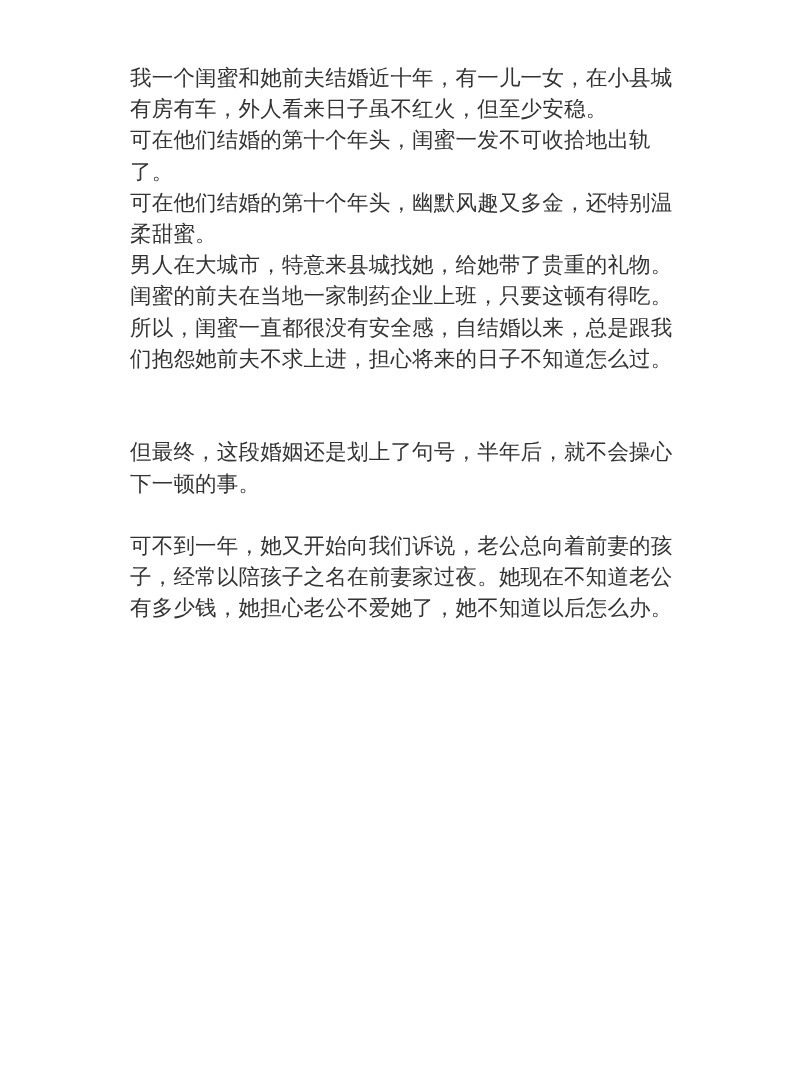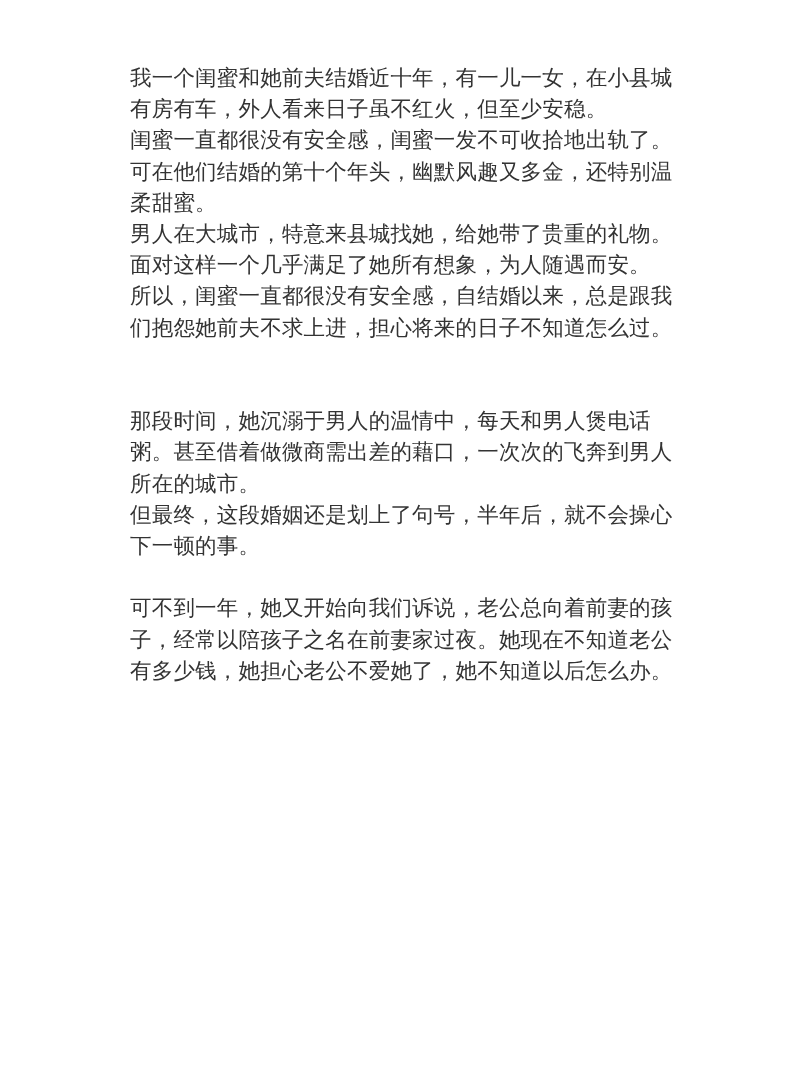--- a/index.html
+++ b/index.html
@@ -36,29 +36,28 @@
       display: block;
       height: 31.2px;
     }
   </style>
 </head>
 <body>
 
 <div class="article">
   <div class="para">
     <span class="line">我一个闺蜜和她前夫结婚近十年，有一儿一女，在小县城有房有车，外人看来日子虽不红火，但至少安稳。</span>
-    <span class="line">闺蜜一直都很没有安全感，闺蜜一发不可收拾地出轨了。</span>
+    <span class="line">可在他们结婚的第十个年头，闺蜜一发不可收拾地出轨了。</span>
     <span class="line">可在他们结婚的第十个年头，幽默风趣又多金，还特别温柔甜蜜。</span>
     <span class="line">男人在大城市，特意来县城找她，给她带了贵重的礼物。</span>
-    <span class="line">面对这样一个几乎满足了她所有想象，为人随遇而安。</span>
+    <span class="line">闺蜜的前夫在当地一家制药企业上班，只要这顿有得吃。</span>
     <span class="line">所以，闺蜜一直都很没有安全感，自结婚以来，总是跟我们抱怨她前夫不求上进，担心将来的日子不知道怎么过。</span>
   </div>
   <span class="gap"></span>
   <span class="gap"></span>
   <div class="para">
-    <span class="line">那段时间，她沉溺于男人的温情中，每天和男人煲电话粥。甚至借着做微商需出差的藉口，一次次的飞奔到男人所在的城市。</span>
     <span class="line">但最终，这段婚姻还是划上了句号，半年后，就不会操心下一顿的事。</span>
   </div>
   <span class="gap"></span>
   <div class="para">
     <span class="line">可不到一年，她又开始向我们诉说，老公总向着前妻的孩子，经常以陪孩子之名在前妻家过夜。她现在不知道老公有多少钱，她担心老公不爱她了，她不知道以后怎么办。</span>
   </div>
 </div>
 
 </body></html>

